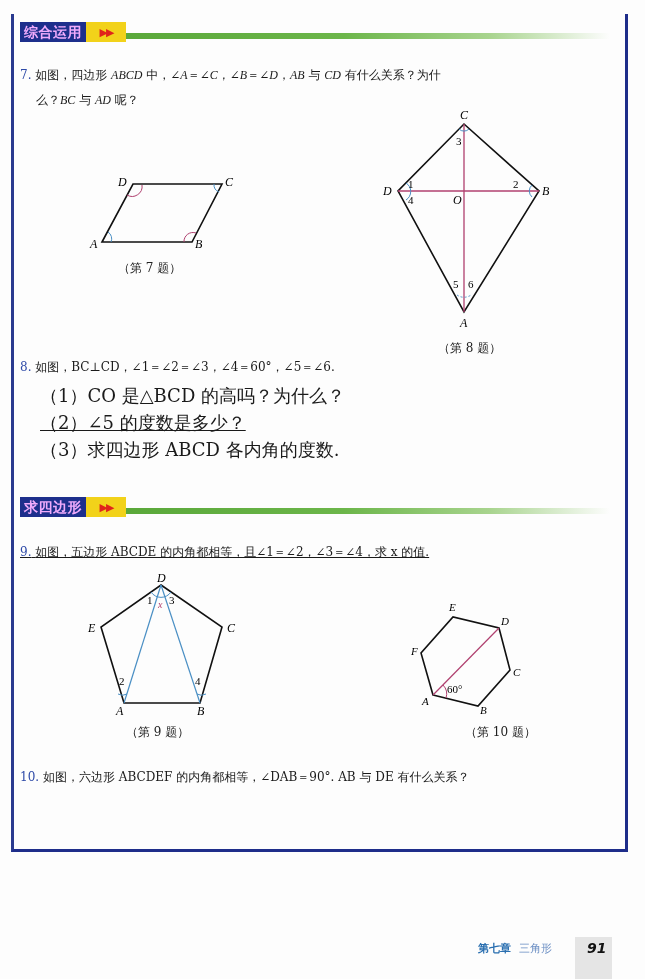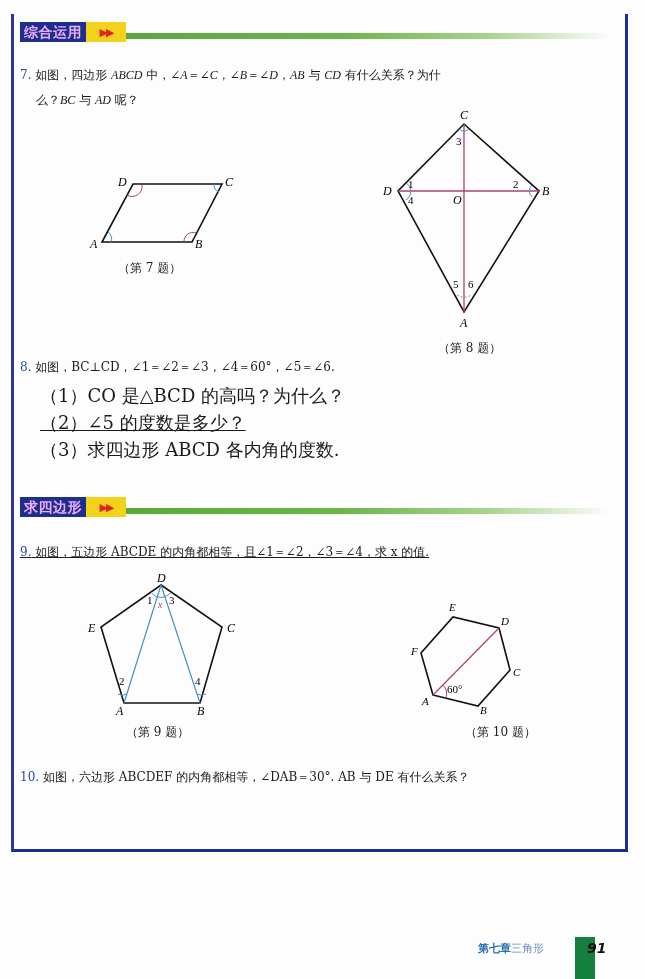--- a/index.html
+++ b/index.html
@@ -15,22 +15,22 @@
   .section-head .bar{flex:1;height:6px;margin-top:8px;
     background:linear-gradient(90deg,#5aa83a 0%,#6cb64a 45%,#a8d48e 75%,rgba(230,245,225,0) 100%);}
   .q{position:absolute;left:20px;font-size:12px;line-height:25px;width:595px;}
   .q .num{color:#2e4aa8;}
   .q .m{font-style:italic;font-family:"Liberation Serif","DejaVu Serif",serif;}
   .sub{position:absolute;left:40px;font-size:18px;line-height:25px;}
   .caption{position:absolute;font-size:12px;color:#222;}
   svg text{font-family:"Liberation Serif","DejaVu Serif",serif;}
   .footer-ch{position:absolute;left:478px;top:941px;font-size:11px;color:#2a6fb0;font-family:"DejaVu Sans","Liberation Sans",sans-serif;}
   .footer-ch b{}
-  .footer-ch span.t{color:#6c8fc4;}
-  .pagebox{position:absolute;left:575px;top:937px;width:20px;height:42px;background:#15803d;}
+  .footer-ch span.t{color:#6c8fc4;margin-left:8px;}
+  .pagebox{position:absolute;left:575px;top:937px;width:37px;height:42px;background:#e5e5e5;}
   .pagebox span{display:block;text-align:left;padding-left:12px;font-style:italic;font-weight:bold;font-size:14px;
     font-family:"DejaVu Sans","Liberation Sans",sans-serif;color:#111;line-height:22px;}
 </style>
 </head>
 <body>
 
 <div class="frame"></div>
 
 <div class="section-head" style="top:22px;">
   <span class="title">综合运用</span>
@@ -127,21 +127,21 @@
   <text x="113" y="81" font-size="11" font-style="italic">C</text>
   <text x="80" y="119" font-size="11" font-style="italic">B</text>
   <text x="22" y="110" font-size="11" font-style="italic">A</text>
   <text x="11" y="60" font-size="11" font-style="italic">F</text>
   <text x="47" y="98" font-size="11">60°</text>
 </svg>
 <div class="caption" style="left:437px;top:724px;margin-left:28px;">（第 10 题）</div>
 
 <div class="q" style="top:765px;">
   <span class="num">10.</span>
-  <span>如图，六边形 ABCDEF 的内角都相等，∠DAB＝30°. AB 与 DE 有什么关系？</span><br>
+  <span>如图，六边形 ABCDEF 的内角都相等，∠DAB＝90°. AB 与 DE 有什么关系？</span><br>
 </div>
 
 <div class="footer-ch">
   <b>第七章</b><span class="t">三角形</span>
 </div>
 <div class="pagebox">
   <span>91</span>
 </div>
 
 </body></html>

